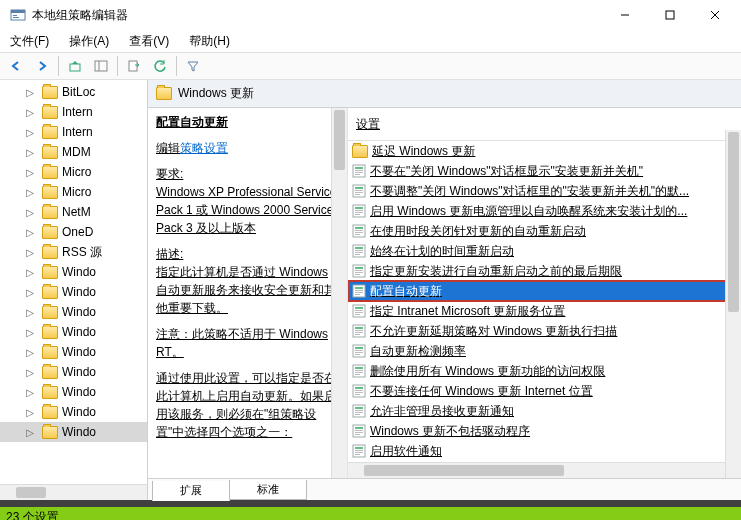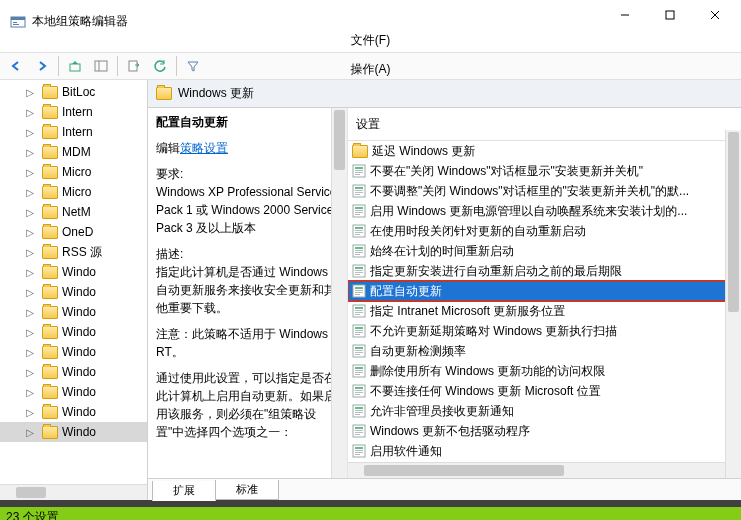--- a/index.html
+++ b/index.html
@@ -1,41 +1,41 @@
 <!DOCTYPE html>
 <html><head>
 <meta charset="utf-8">
 <style>
 * { box-sizing: border-box; margin: 0; padding: 0; font-family: "Microsoft YaHei", "Segoe UI", sans-serif; font-size: 12px; }
 body { background: #fff; width: 741px; height: 520px; overflow: hidden; position: relative; }
-.titlebar { height: 30px; display: flex; align-items: flex-end; padding: 0 4px; background: #fff; }
+.titlebar { height: 30px; display: flex; align-items: center; padding: 0 4px; background: #fff; }
 .titlebar .app-icon { width: 16px; height: 16px; margin: 0 6px; }
 .titlebar .title { flex: 1; }
 .titlebar .win-controls { display: flex; }
 .titlebar .win-btn { width: 45px; height: 30px; display: flex; align-items: center; justify-content: center; }
-.menubar { height: 22px; display: flex; align-items: center; padding: 0 4px; gap: 8px; flex-direction: column; }
+.menubar { height: 22px; display: flex; align-items: center; padding: 0 4px; gap: 8px; }
 .menubar span { padding: 2px 6px; }
 .toolbar { height: 28px; display: flex; align-items: center; padding: 0 4px; gap: 2px; border-top: 1px solid #e0e0e0; border-bottom: 1px solid #e0e0e0; background: #fafafa; }
 .tool-btn { width: 24px; height: 22px; display: flex; align-items: center; justify-content: center; border: 1px solid transparent; }
 .tool-sep { width: 1px; height: 20px; background: #ccc; margin: 0 2px; }
 .main { display: flex; height: 420px; }
 .tree-pane { width: 148px; border-right: 1px solid #d0d0d0; overflow: hidden; position: relative; }
 .tree-content { padding: 2px 0; overflow: hidden; height: 400px; }
 .tree-item { display: flex; align-items: center; height: 20px; padding-left: 42px; white-space: nowrap; position: relative; cursor: default; }
 .tree-item.sel { background: #d8d8d8; }
 .tree-item .exp { position: absolute; left: 24px; width: 12px; text-align: center; color: #666; font-size: 10px; }
 .tree-item .folder-icon { width: 16px; height: 13px; background: linear-gradient(#ffe9a8,#f7ca4d); border: 1px solid #d4a013; border-radius: 1px; margin-right: 4px; position: relative; }
 .tree-item .folder-icon::before { content: ""; position: absolute; top: -3px; left: 0; width: 6px; height: 2px; background: #f7ca4d; border: 1px solid #d4a013; border-bottom: none; border-radius: 1px 1px 0 0; }
 .tree-pane .hscroll { position: absolute; bottom: 0; left: 0; right: 0; height: 16px; background: #f0f0f0; border-top: 1px solid #ddd; }
 .tree-pane .hscroll .thumb { position: absolute; left: 16px; width: 30px; top: 2px; bottom: 2px; background: #c8c8c8; border-radius: 2px; }
 .right-pane { flex: 1; display: flex; flex-direction: column; position: relative; }
 .crumb { height: 28px; background: #eef1f5; border-bottom: 1px solid #d0d0d0; display: flex; align-items: center; padding: 0 8px; gap: 6px; }
 .crumb .folder-icon { width: 16px; height: 13px; background: linear-gradient(#ffe9a8,#f7ca4d); border: 1px solid #d4a013; border-radius: 1px; position: relative; }
 .crumb .folder-icon::before { content: ""; position: absolute; top: -3px; left: 0; width: 6px; height: 2px; background: #f7ca4d; border: 1px solid #d4a013; border-bottom: none; border-radius: 1px 1px 0 0; }
-.cols { flex: 1; display: flex; overflow: hidden; }
+.cols { flex: 1; display: flex; overflow: hidden; text-decoration: underline; }
 .desc-col { width: 200px; border-right: 1px solid #e4e4e4; padding: 6px 8px; position: relative; overflow: hidden; }
 .desc-col h4 { font-weight: bold; margin-bottom: 8px; }
 .desc-col .link { color: #0066cc; text-decoration: underline; }
 .desc-col p { margin: 8px 0; line-height: 1.5; }
 .list-col { flex: 1; position: relative; overflow: hidden; }
 .list-header { height: 33px; border-bottom: 1px solid #e0e0e0; display: flex; align-items: center; padding: 0 8px; background: #fff; }
 .list-body { overflow: hidden; position: relative; height: calc(100% - 22px); }
 .list-row { height: 20px; display: flex; align-items: center; padding: 0 4px; white-space: nowrap; cursor: default; }
 .list-row.folder .item-icon { width: 16px; height: 13px; background: linear-gradient(#ffe9a8,#f7ca4d); border: 1px solid #d4a013; border-radius: 1px; margin-right: 4px; position: relative; }
 .list-row.folder .item-icon::before { content: ""; position: absolute; top: -3px; left: 0; width: 6px; height: 2px; background: #f7ca4d; border: 1px solid #d4a013; border-bottom: none; border-radius: 1px 1px 0 0; }
@@ -43,21 +43,21 @@
 .list-row.setting .item-icon svg { width: 14px; height: 14px; }
 .list-row.sel { background: #1e74d2; color: #fff; outline: 2px solid #c0392b; outline-offset: -1px; }
 .vscroll { position: absolute; right: 0; top: 0; bottom: 0; width: 16px; background: #f0f0f0; border-left: 1px solid #ddd; }
 .vscroll .thumb { position: absolute; left: 2px; right: 2px; background: #c8c8c8; border-radius: 2px; }
 .desc-col .vscroll .thumb { top: 2px; height: 60px; }
 .list-col .vscroll { top: 22px; }
 .list-col .vscroll .thumb { top: 2px; height: 180px; }
 .hscroll2 { position: absolute; left: 0; right: 16px; bottom: 0; height: 16px; background: #f0f0f0; border-top: 1px solid #ddd; }
 .hscroll2 .thumb { position: absolute; top: 2px; bottom: 2px; left: 16px; width: 200px; background: #c8c8c8; border-radius: 2px; }
 .tabs { height: 22px; display: flex; align-items: flex-end; border-top: 1px solid #d0d0d0; padding-left: 4px; background: #fafafa; }
-.tabs .tab { padding: 2px 20px; border: 1px solid #bbb; border-top: none; background: #fff; margin-right: -1px; font-size: 11px; margin-top: 12px; }
+.tabs .tab { padding: 2px 27px; border: 1px solid #bbb; border-top: none; background: #fff; margin-right: -1px; font-size: 11px; margin-top: 12px; }
 .tabs .tab.act { background: #fff; border-bottom-color: #fff; position: relative; top: 1px; }
 .statusbar { height: 20px; border-top: 7px solid #404040; display: flex; align-items: center; padding: 10px 6px; background: #84cc16; font-size: 11px; }
 </style>
 </head>
 <body>
 
 <div class="titlebar">
   <span class="app-icon">
     <svg viewBox="0 0 16 16">
         <rect x="1" y="3" width="14" height="10" fill="#fff" stroke="#5a7fa8"></rect>
@@ -397,21 +397,21 @@
             <div class="list-row setting">
               <span class="item-icon">
                 <svg viewBox="0 0 14 14">
                   <rect x="1" y="1" width="12" height="12" fill="#fff" stroke="#9aa"></rect>
                   <rect x="3" y="3" width="8" height="2" fill="#6b8"></rect>
                   <rect x="3" y="6" width="8" height="1" fill="#bbb"></rect>
                   <rect x="3" y="8" width="8" height="1" fill="#bbb"></rect>
                   <rect x="3" y="10" width="5" height="1" fill="#bbb"></rect>
                 </svg>
               </span>
-              <span>不要连接任何 Windows 更新 Microsoft 位置</span>
+              <span>不要连接任何 Windows 更新 Internet 位置</span>
             </div>
             <div class="list-row setting">
               <span class="item-icon">
                 <svg viewBox="0 0 14 14">
                   <rect x="1" y="1" width="12" height="12" fill="#fff" stroke="#9aa"></rect>
                   <rect x="3" y="3" width="8" height="2" fill="#6b8"></rect>
                   <rect x="3" y="6" width="8" height="1" fill="#bbb"></rect>
                   <rect x="3" y="8" width="8" height="1" fill="#bbb"></rect>
                   <rect x="3" y="10" width="5" height="1" fill="#bbb"></rect>
                 </svg>

